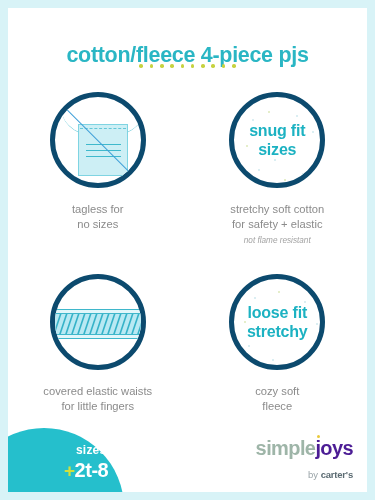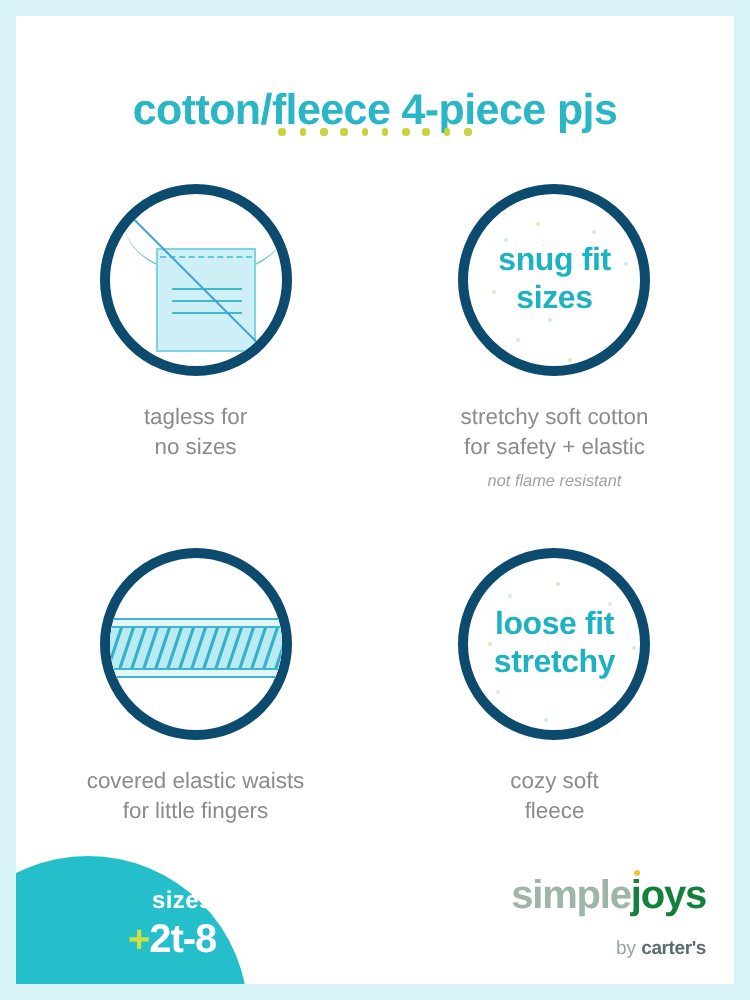--- a/index.html
+++ b/index.html
@@ -183,21 +183,21 @@
   .logo{
     position:absolute;right:14px;top:12px;
     text-align:right;
     line-height:1;
   }
   .logo-main{
     font-size:20px;font-weight:bold;letter-spacing:-0.6px;
     white-space:nowrap;
   }
   .logo-simple{color:#9eb5a8;}
-  .logo-joys{color:#15803d;position:relative;}
+  .logo-joys{color:#4c1d95;position:relative;}
   .logo-dot{
     position:absolute;top:-3px;right:33px;
     width:3.4px;height:3.4px;border-radius:50%;
     background:#e9c93a;
   }
   .logo-sub{
     margin-top:12px;
     font-size:9.5px;
     white-space:nowrap;
   }

